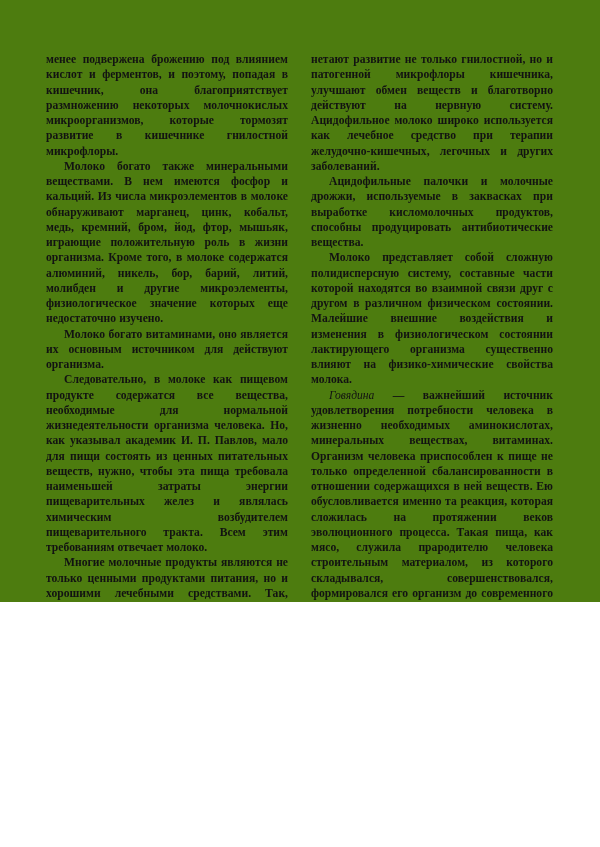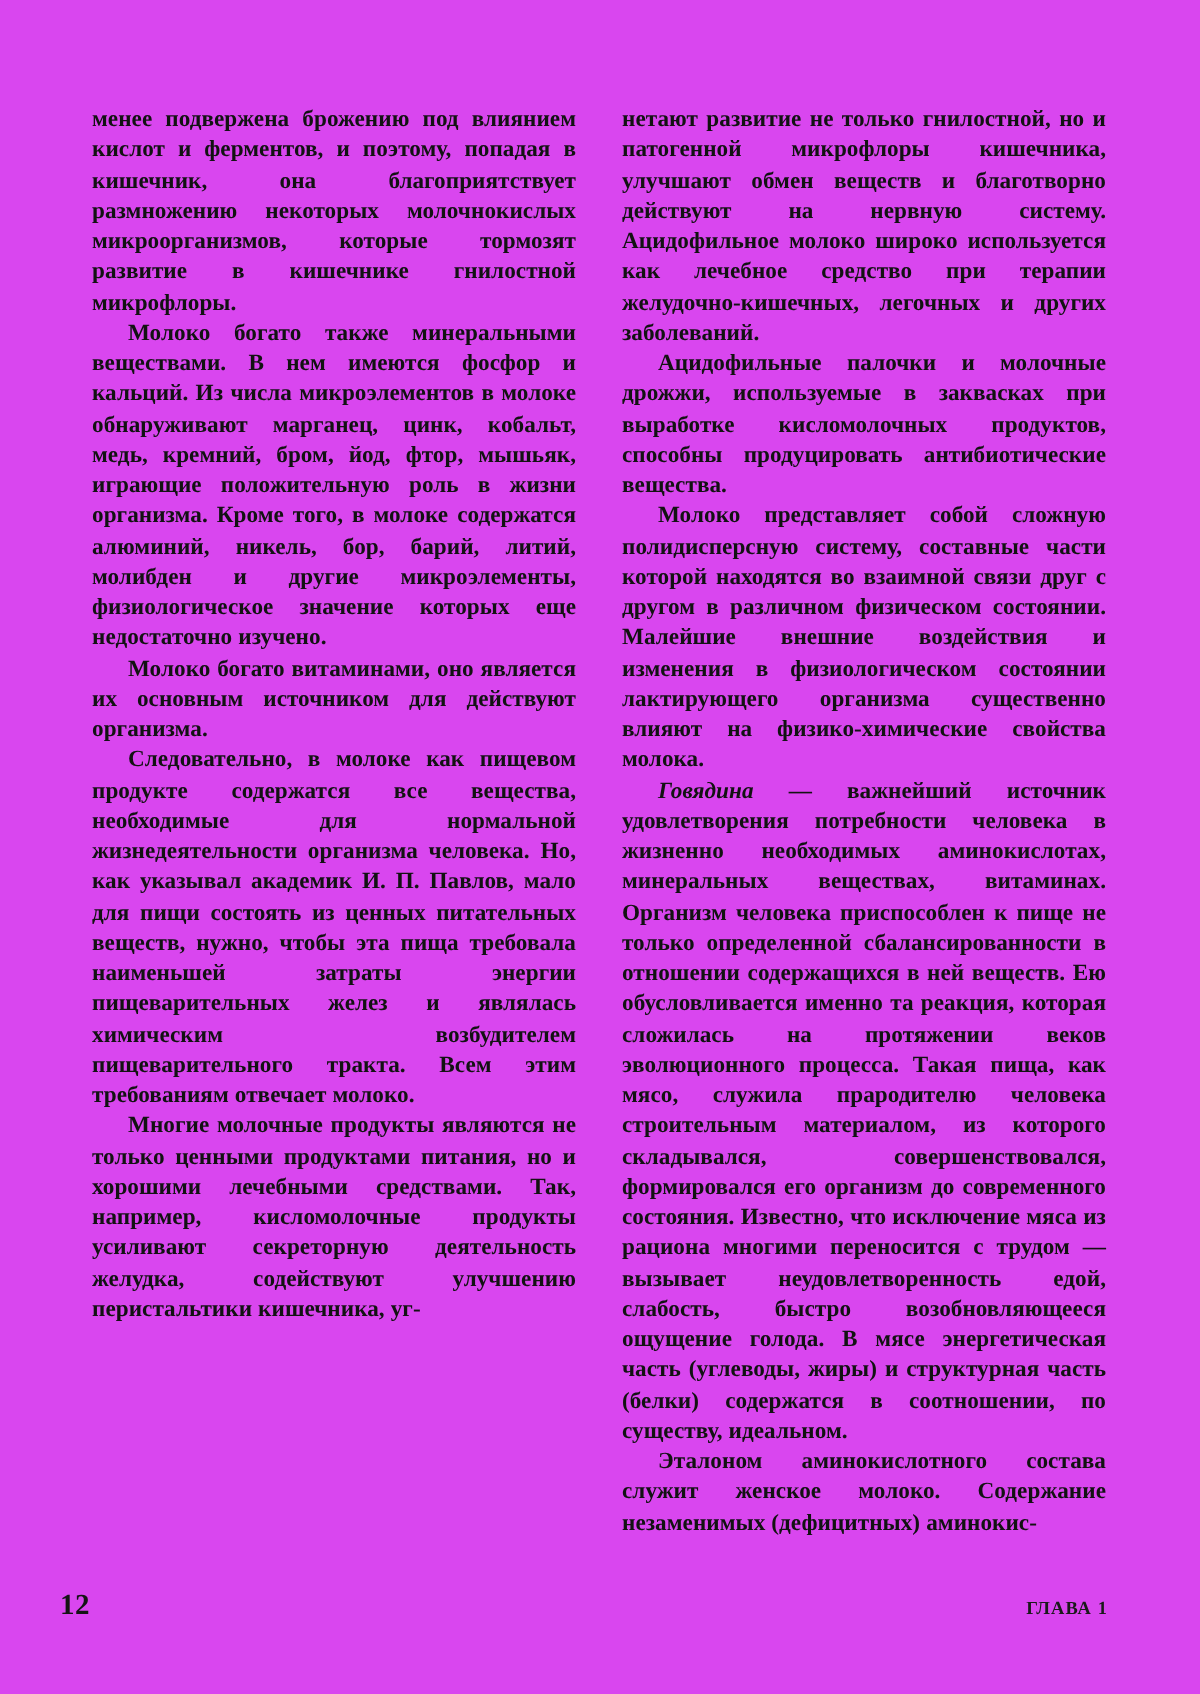--- a/index.html
+++ b/index.html
@@ -8,22 +8,22 @@
     padding: 0;
     background: #ffffff;
   }
   body {
     font-family: "Liberation Serif", "DejaVu Serif", serif;
     color: #111111;
   }
   .page {
     position: relative;
     width: 600px;
-    height: 847px;
-    background: #d946ef;
+    height: 602px;
+    background: #4d7c0f;
     box-sizing: border-box;
     overflow: hidden;
   }
   .columns {
     position: absolute;
     left: 46px;
     top: 52px;
     width: 508px;
     height: 726px;
     display: flex;
@@ -47,21 +47,21 @@
     -webkit-hyphens: none;
     hyphens: none;
     font-weight: 600;
     color: #121212;
   }
   p.para.cont {
     text-indent: 0;
   }
   .term {
     font-style: italic;
-    font-weight: 700;
+    font-weight: 400;
   }
   .footer {
     position: absolute;
     left: 30px;
     right: 46px;
     top: 795px;
     height: 24px;
     display: flex;
     flex-direction: row;
     justify-content: space-between;

